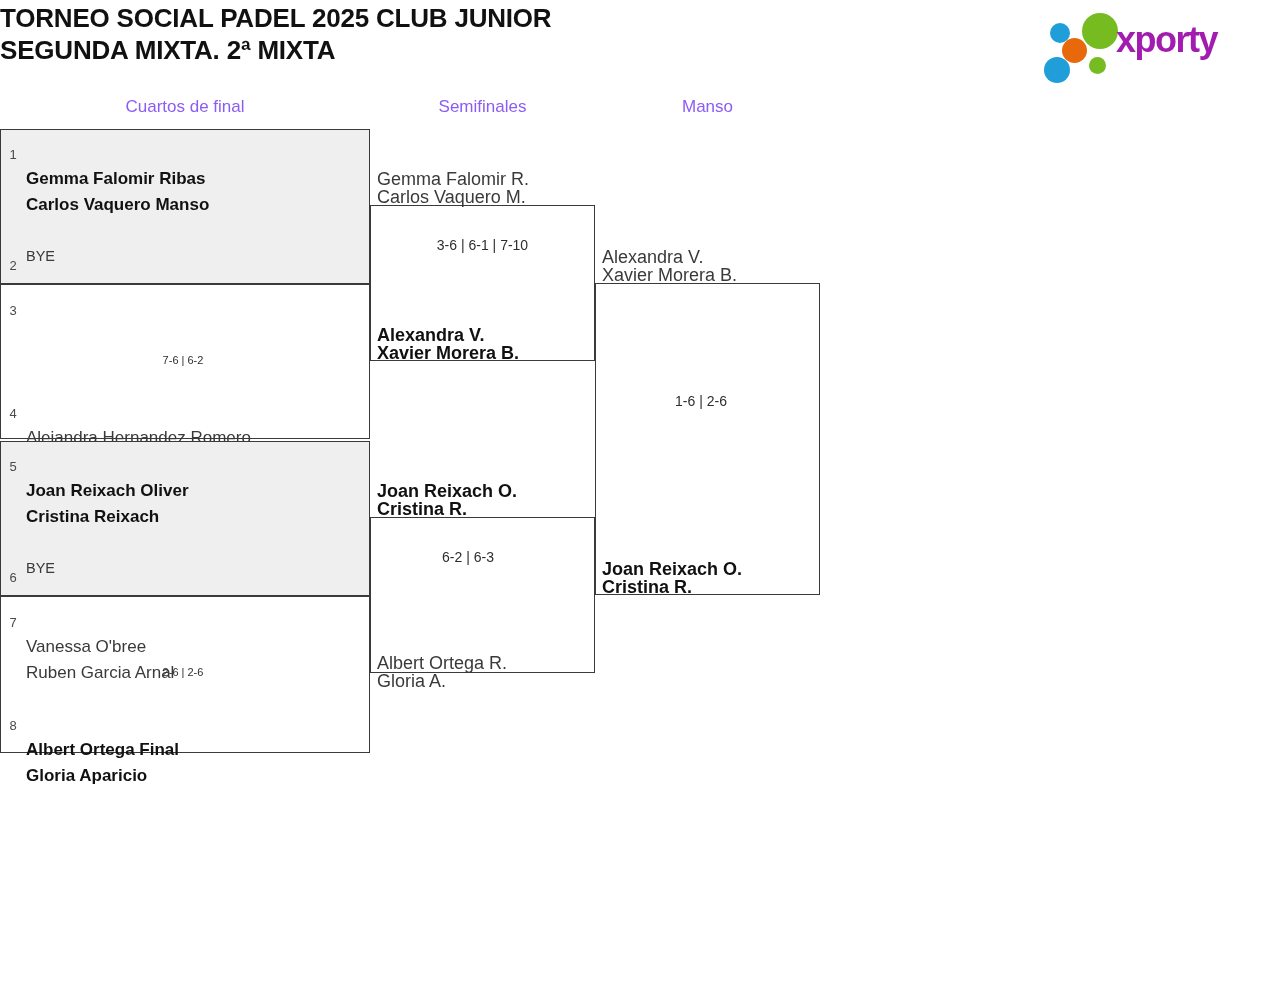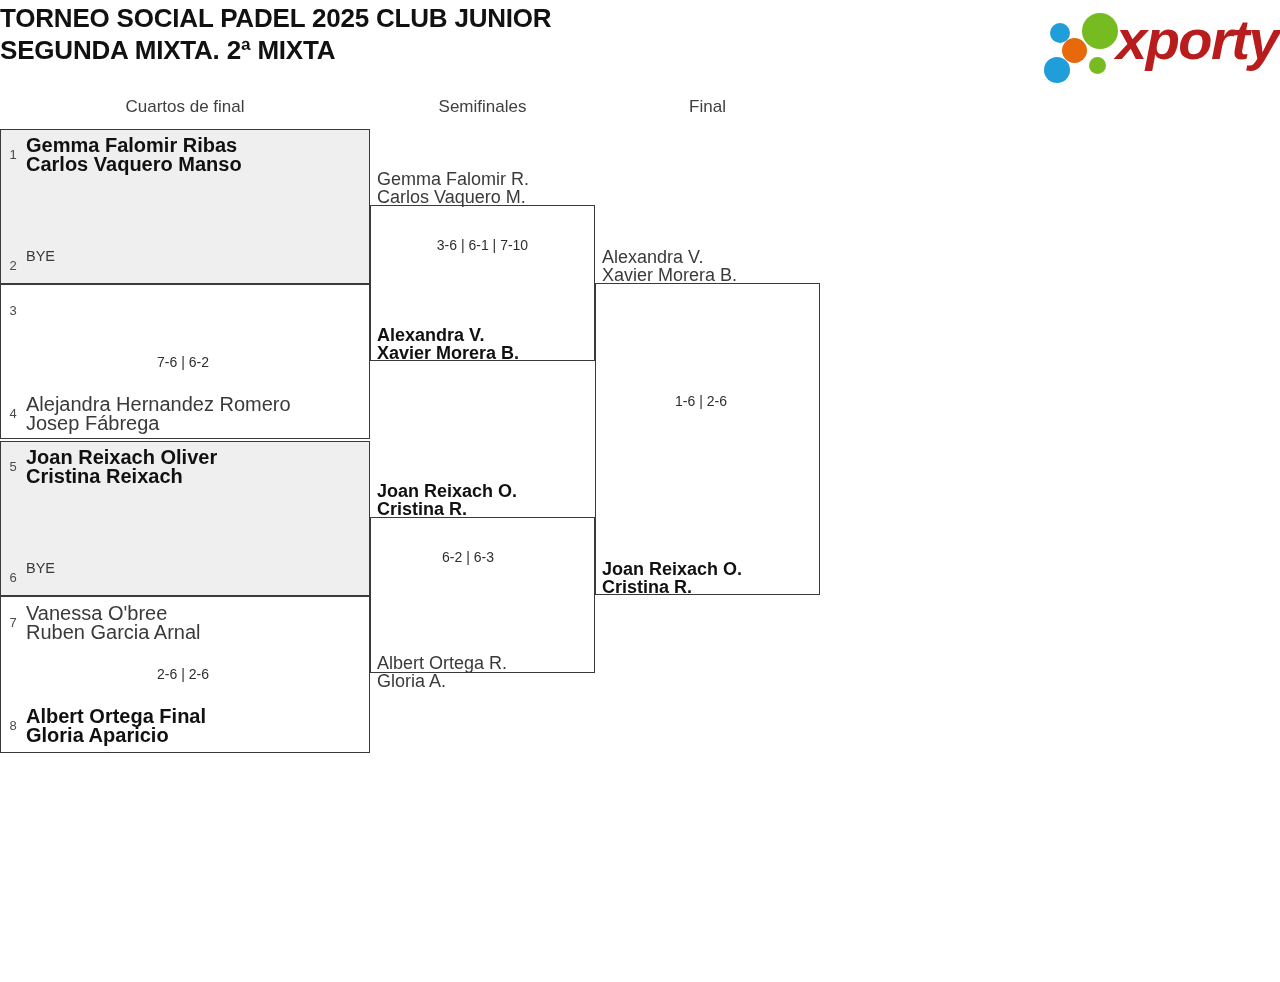--- a/index.html
+++ b/index.html
@@ -50,34 +50,33 @@
   }
   #logo-dot-blue-top   { left: 8px;  top: 18px; width: 20px; height: 20px; background: #1f9ed9; }
   #logo-dot-orange     { left: 20px; top: 33px; width: 25px; height: 25px; background: #e8690b; }
   #logo-dot-blue-bot   { left: 2px;  top: 52px; width: 26px; height: 26px; background: #1f9ed9; }
   #logo-dot-green-big  { left: 40px; top: 8px;  width: 36px; height: 36px; background: #76bc21; }
   #logo-dot-green-sm   { left: 47px; top: 52px; width: 17px; height: 17px; background: #76bc21; }
   #logo-wordmark {
     position: absolute;
     left: 74px;
     top: 2px;
-    font-size: 56px;
+    font-size: 36px;
     font-weight: bold;
     letter-spacing: -1.5px;
-    color: #b91c1c;
+    color: #a21caf;
     line-height: 66px;
-    font-style: italic;
   }
 
   
   .round-header {
     position: absolute;
     top: 95px;
     font-size: 17px;
-    color: #404040;
+    color: #8b5cf6;
     text-align: center;
     line-height: 24px;
   }
   #round-header-qf { left: 0px;   width: 370px; }
   #round-header-sf { left: 370px; width: 225px; }
   #round-header-f  { left: 595px; width: 225px; }
 
   
   #bracket {
     position: absolute;
@@ -109,43 +108,44 @@
   .seed-num {
     width: 26px;
     flex: 0 0 26px;
     text-align: center;
     font-size: 13px;
     color: #4a4a4a;
     line-height: 19px;
     padding-top: 9px;
   }
   .player-names {
-    font-size: 20px;
-    line-height: 19px;
+    font-size: 17px;
+    line-height: 26px;
     color: #3a3a3a;
     padding-top: 0px;
     white-space: pre-line;
+    margin-top: 30px;
   }
   .player-names.winner {
     font-weight: bold;
     color: #111111;
   }
   .bye-label {
     font-size: 14.5px;
     line-height: 19px;
     color: #3a3a3a;
     padding-top: 0px;
   }
 
   .qf-score {
     position: absolute;
     left: 0;
     width: 366px;
     text-align: center;
-    font-size: 14px;
+    font-size: 11px;
     color: #2e2e2e;
   }
 
   
   .conn-box {
     position: absolute;
     border: 1px solid #3a3a3a;
     background: transparent;
   }
   .conn-score {
@@ -179,21 +179,21 @@
     <span class="dot" id="logo-dot-orange"></span>
     <span class="dot" id="logo-dot-blue-bot"></span>
     <span class="dot" id="logo-dot-green-big"></span>
     <span class="dot" id="logo-dot-green-sm"></span>
     <span id="logo-wordmark">xporty</span>
   </div>
 </div>
 
 <div class="round-header" id="round-header-qf">Cuartos de final</div>
 <div class="round-header" id="round-header-sf">Semifinales</div>
-<div class="round-header" id="round-header-f">Final</div>
+<div class="round-header" id="round-header-f">Manso</div>
 
 <div id="bracket">
 
   <div class="qf-match shaded" style="top:129px; height:155px;"></div>
   <div class="seed-row" style="top:136px;">
     <span class="seed-num">1</span>
     <span class="player-names winner">Gemma Falomir Ribas
 Carlos Vaquero Manso</span>
   </div>
   <div class="seed-row" style="top:247px;">

